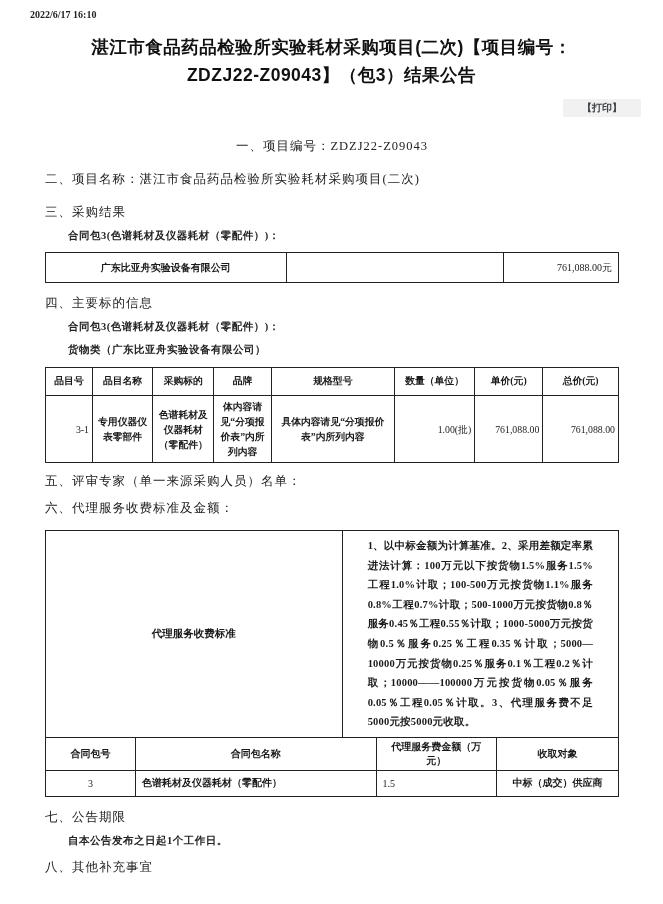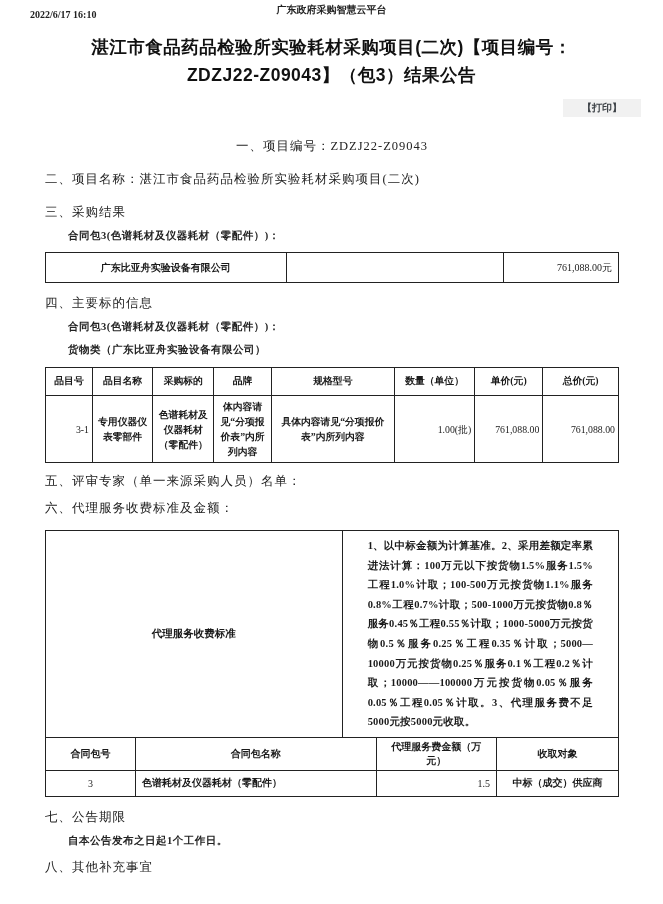--- a/index.html
+++ b/index.html
@@ -56,29 +56,28 @@
   
   .tbl-fee{margin-top:15px;}
   .tbl-fee .std-label{width:49.5%;height:172px;font-size:10.5px;}
   .tbl-fee .std-text{
     text-align:justify;vertical-align:top;line-height:19.6px;
     font-size:10.5px;padding:5px 25px;letter-spacing:.2px;
   }
   .tbl-fee2 th{height:27px;}
   .tbl-fee2 td{height:21px;}
   .tbl-fee2 .name{text-align:left;}
-  .tbl-fee2 .fee{text-align:right;font-weight:normal;}
+  .tbl-fee2 .fee{text-align:left;font-weight:normal;}
   .plain{font-weight:normal;}
 </style>
 </head>
 <body>
 
 <div class="topbar">
   <span class="timestamp">2022/6/17 16:10</span>
-  <div class="platform">广东政府采购智慧云平台</div>
 </div>
 
 <div class="title">湛江市食品药品检验所实验耗材采购项目(二次)【项目编号：ZDZJ22-Z09043】（包3）结果公告</div>
 
 <div class="printrow">
   <button class="print-btn">【打印】</button>
 </div>
 
 <div class="content">
 

